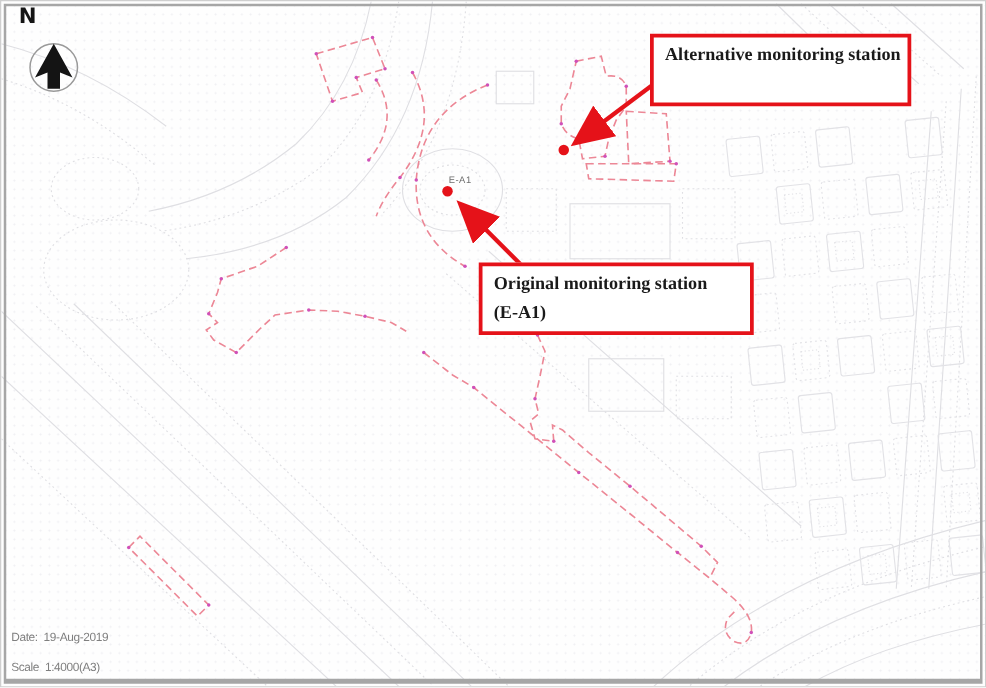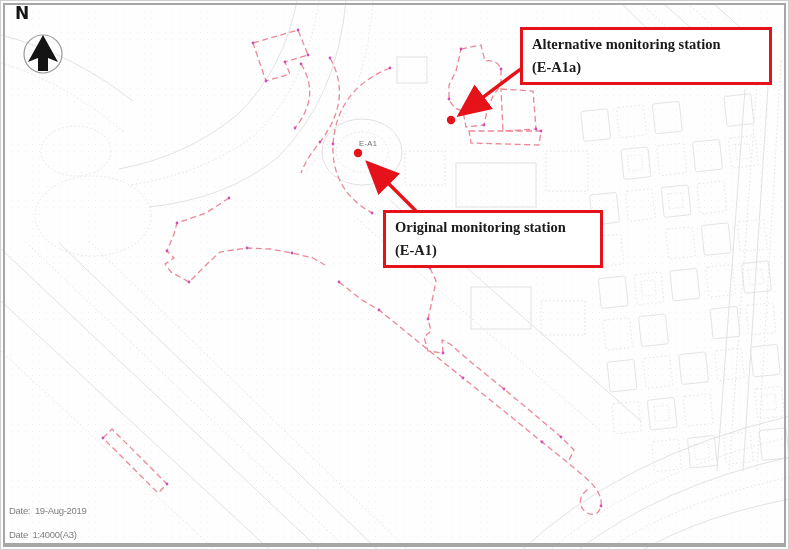--- a/index.html
+++ b/index.html
@@ -12,21 +12,21 @@
        background-size:7px 7px;}
   #frame{position:absolute;left:2px;top:2px;right:2px;bottom:2px;
        border:2px solid #a6a6a6;border-bottom-width:4px;pointer-events:none;}
   svg.layer{position:absolute;left:0;top:0;}
   
   .callout{position:absolute;background:#ffffff;border:3px solid #e51219;
        box-sizing:border-box;display:flex;flex-direction:column;justify-content:center;
        padding:4px 9px;gap:1px;}
   .callout .l1,.callout .l2{font-family:"Liberation Serif",serif;font-weight:bold;
        font-size:14.5px;color:#1a1a1a;line-height:1.45;white-space:nowrap;}
-  #callout-alt{left:519px;top:26px;width:252px;height:58px;justify-content:space-between;}
+  #callout-alt{left:519px;top:26px;width:209px;height:58px;justify-content:space-between;}
   #callout-orig{left:382px;top:209px;width:220px;height:58px;}
   
   #station-map-label{position:absolute;left:358px;top:138px;
        font-family:Liberation Sans, sans-serif;font-size:7.5px;color:#6e6e6e;
        letter-spacing:0.4px;}
   
   #north{position:absolute;left:8px;top:6px;width:60px;height:70px;}
   #north-letter{position:absolute;left:14px;top:2px;font-size:17px;font-weight:600;
        color:#151515;font-family:"DejaVu Sans",sans-serif;}
   
@@ -207,26 +207,25 @@
   </svg>
 
   <svg id="north" viewBox="0 0 60 70">
     <circle cx="34" cy="47" r="19" stroke="#9a9a9a" stroke-width="1.2" fill="none"></circle>
     <path d="M 34,28 L 19,55 L 29,51 L 29,64 L 39,64 L 39,51 L 49,55 Z" fill="#141414"></path>
   </svg>
   <div id="north-letter">N</div>
 
   <div class="callout" id="callout-alt">
     <div class="l1">Alternative monitoring station</div>
-    <div class="l2">(E-A1a)</div>
   </div>
   <div class="callout" id="callout-orig">
     <div class="l1">Original monitoring station</div>
     <div class="l2">(E-A1)</div>
   </div>
 
   <div id="station-map-label">E-A1</div>
 
   <div id="footer-text"><span>Date:  19-Aug-2019</span><br>
-<span>Date  1:4000(A3)</span></div>
+<span>Scale  1:4000(A3)</span></div>
 
   <div id="frame"></div>
 </div>
 
 </body></html>

